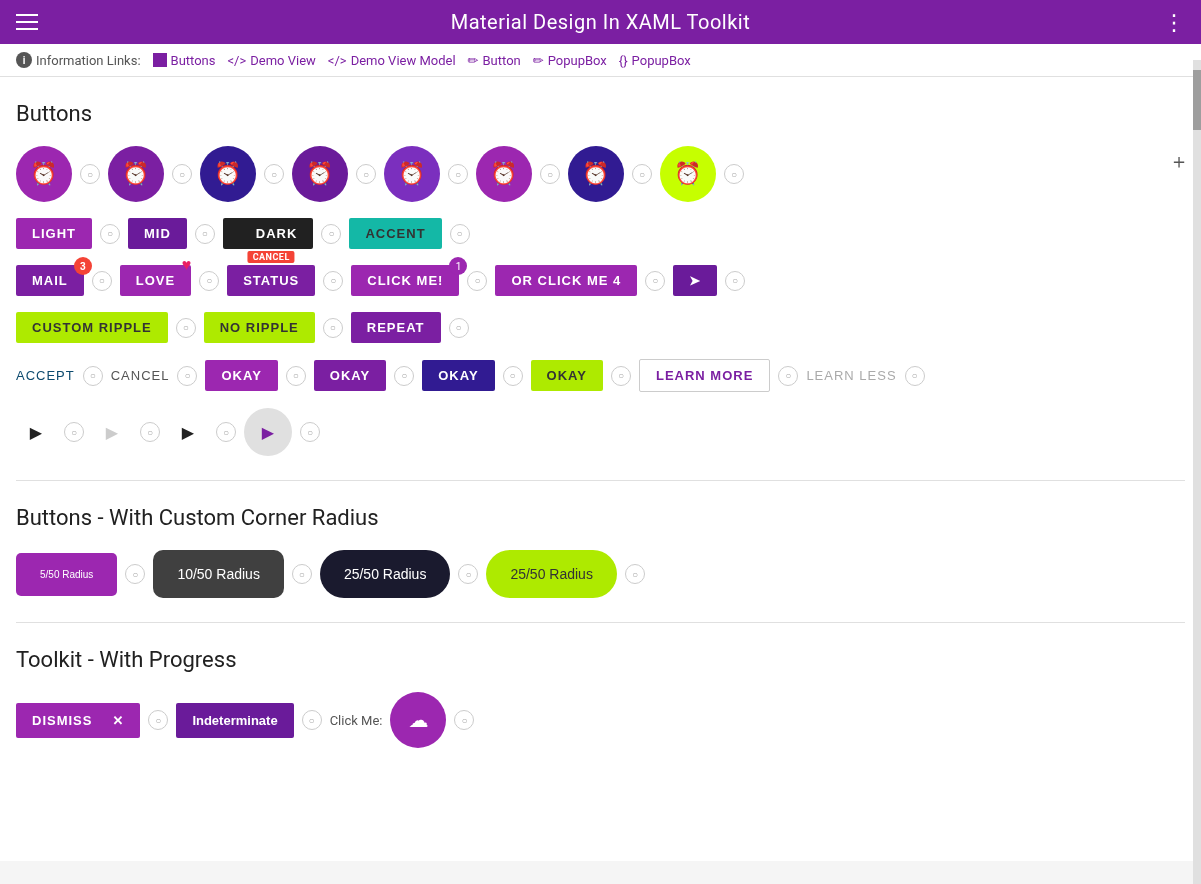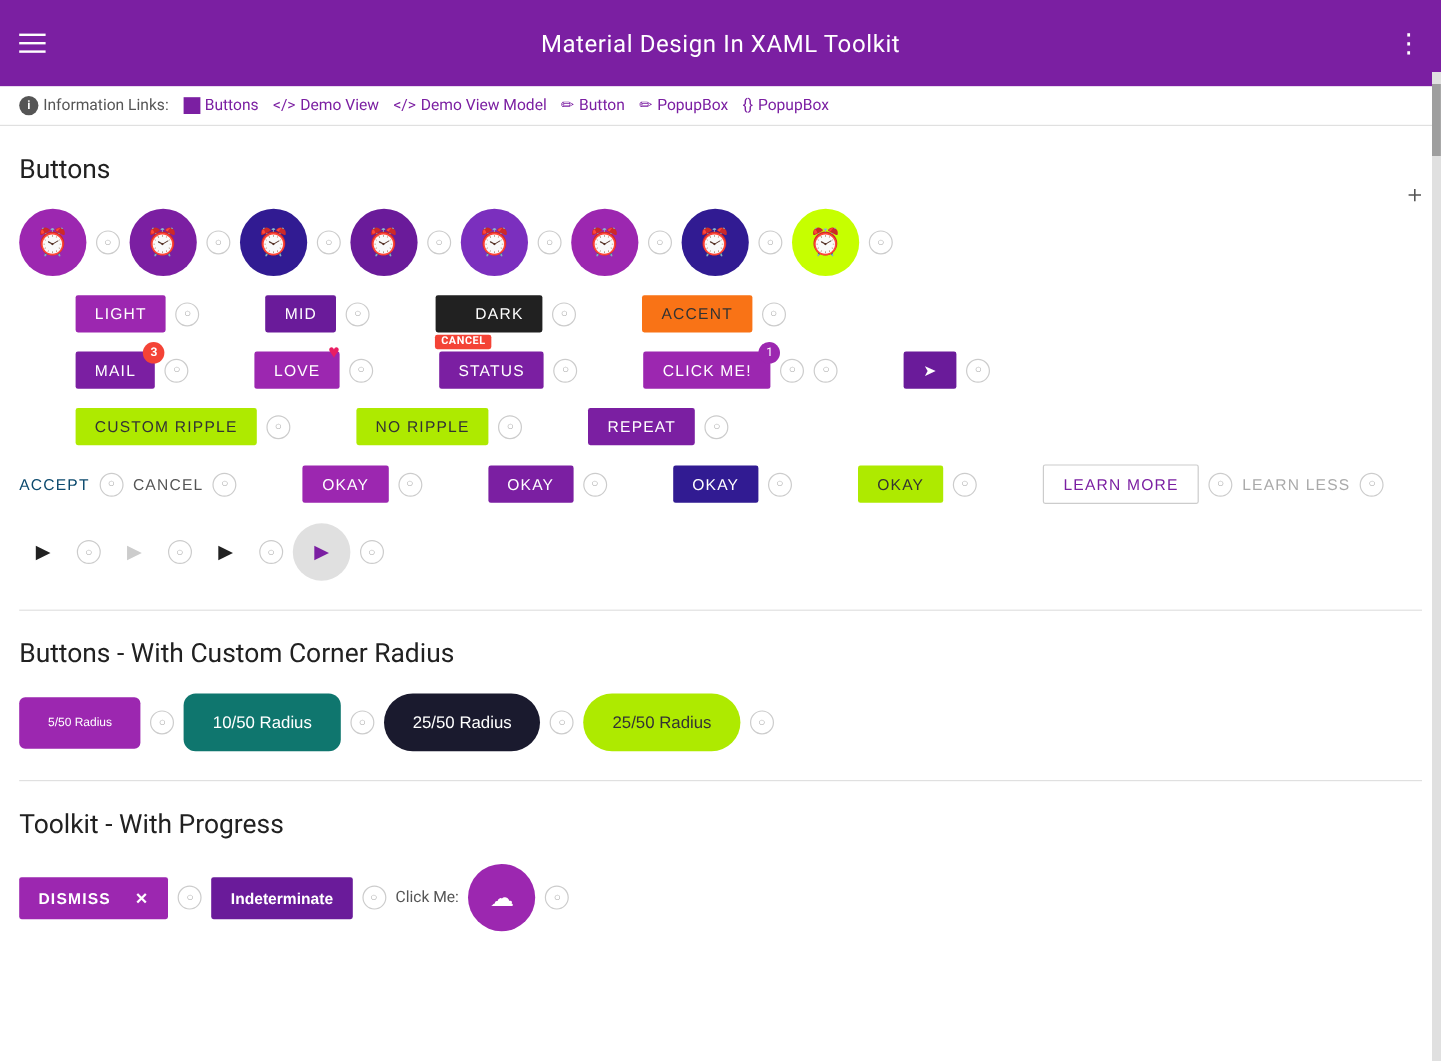--- a/index.html
+++ b/index.html
@@ -1,21 +1,21 @@
 <!DOCTYPE html>
 <html><head>
   <meta charset="utf-8">
   <style>
     * { box-sizing: border-box; margin: 0; padding: 0; }
     body { font-family: Roboto, Arial, sans-serif; background: #f5f5f5; overflow-x: hidden; }
 
     
     .header {
       background: #7B1FA2;
-      height: 72px;
+      height: 44px;
       display: flex;
       align-items: center;
       justify-content: space-between;
       padding: 12px 16px;
       color: white;
     }
     .header-title { font-size: 20px; font-weight: 400; letter-spacing: 0.5px; }
     .hamburger { display: flex; flex-direction: column; gap: 5px; cursor: pointer; }
     .hamburger span { width: 22px; height: 2px; background: white; display: block; }
     .more-vert { font-size: 22px; cursor: pointer; color: white; }
@@ -57,28 +57,27 @@
       border: none; cursor: pointer; font-size: 22px; color: white;
     }
     .ic-light { background: #9C27B0; }
     .ic-light2 { background: #7B1FA2; }
     .ic-mid { background: #6A1B9A; }
     .ic-dark2 { background: #311B92; }
 
     
     .btn {
       padding: 8px 16px; border: none; cursor: pointer; font-size: 13px;
-      font-weight: 400; letter-spacing: 1px; text-transform: uppercase;
+      font-weight: 700; letter-spacing: 1px; text-transform: uppercase;
       border-radius: 2px;
-      margin-left: 47px;
     }
     .btn-light { background: #9C27B0; color: white; }
     .btn-mid { background: #6A1B9A; color: white; }
     .btn-dark { background: #212121; color: white; padding-left: 33px; }
-    .btn-accent { background: #f97316; color: #333; }
+    .btn-accent { background: #14b8a6; color: #333; }
     .btn-mail { background: #7B1FA2; color: white; position: relative; }
     .btn-love { background: #9C27B0; color: white; position: relative; }
     .btn-status { background: #7B1FA2; color: white; position: relative; }
     .btn-clickme { background: #9C27B0; color: white; position: relative; }
     .btn-orclick { background: #9C27B0; color: white; }
     .btn-arrow { background: #6A1B9A; color: white; }
     .btn-custom-ripple { background: #AEEA00; color: #333; }
     .btn-no-ripple { background: #AEEA00; color: #333; }
     .btn-repeat { background: #7B1FA2; color: white; }
     .btn-flat-accept { background: transparent; color: #0c4a6e; border: none; cursor: pointer; font-size: 13px; letter-spacing: 1px; text-transform: uppercase; font-weight: 400; }
@@ -119,21 +118,21 @@
     .play-dark { background: transparent; color: #212121; }
     .play-light { background: transparent; color: #aaa; }
     .play-black { background: transparent; color: #212121; }
     .play-circle { background: #e0e0e0; color: #7B1FA2; border-radius: 50%; width: 48px; height: 48px; }
 
     
     .divider { border: none; border-top: 1px solid #e0e0e0; margin: 24px 0; }
 
     
     .btn-r5 { background: #9C27B0; color: white; border-radius: 5px; padding: 16px 24px; font-size: 10px; font-weight: 500; border: none; cursor: pointer; }
-    .btn-r10 { background: #0f766e; color: white; border-radius: 10px; padding: 16px 24px; font-size: 14px; font-weight: 500; border: none; cursor: pointer; }
+    .btn-r10 { background: #404040; color: white; border-radius: 10px; padding: 16px 24px; font-size: 14px; font-weight: 500; border: none; cursor: pointer; }
     .btn-r25 { background: #1A1A2E; color: white; border-radius: 25px; padding: 16px 24px; font-size: 14px; font-weight: 500; border: none; cursor: pointer; }
     .btn-r25-accent { background: #AEEA00; color: #333; border-radius: 25px; padding: 16px 24px; font-size: 14px; font-weight: 500; border: none; cursor: pointer; }
 
     
     .btn-dismiss { background: #9C27B0; color: white; border-radius: 2px; padding: 10px 16px; font-size: 13px; font-weight: 700; letter-spacing: 1px; border: none; cursor: pointer; display: flex; align-items: center; gap: 20px; }
     .btn-indeterminate { background: #6A1B9A; color: white; border-radius: 2px; padding: 10px 16px; font-size: 13px; font-weight: 700; border: none; cursor: pointer; }
     .btn-clickme-circle { background: #9C27B0; color: white; border-radius: 50%; width: 56px; height: 56px; display: flex; align-items: center; justify-content: center; border: none; cursor: pointer; font-size: 20px; }
     .click-me-label { font-size: 13px; color: #555; }
 
     
@@ -242,20 +241,21 @@
       <span class="badge-danger">CANCEL</span>
     </div>
     <span class="ripple-dot">○</span>
 
     <div class="btn-wrapper">
       <button class="btn btn-clickme">CLICK ME!</button>
       <span class="badge-1">1</span>
     </div>
     <span class="ripple-dot">○</span>
 
+    <button class="btn btn-orclick">OR CLICK ME 4</button>
     <span class="ripple-dot">○</span>
 
     <button class="btn btn-arrow">➤</button>
     <span class="ripple-dot">○</span>
   </div>
 
   <div class="row">
     <button class="btn btn-custom-ripple">CUSTOM RIPPLE</button>
     <span class="ripple-dot">○</span>
     <button class="btn btn-no-ripple">NO RIPPLE</button>

